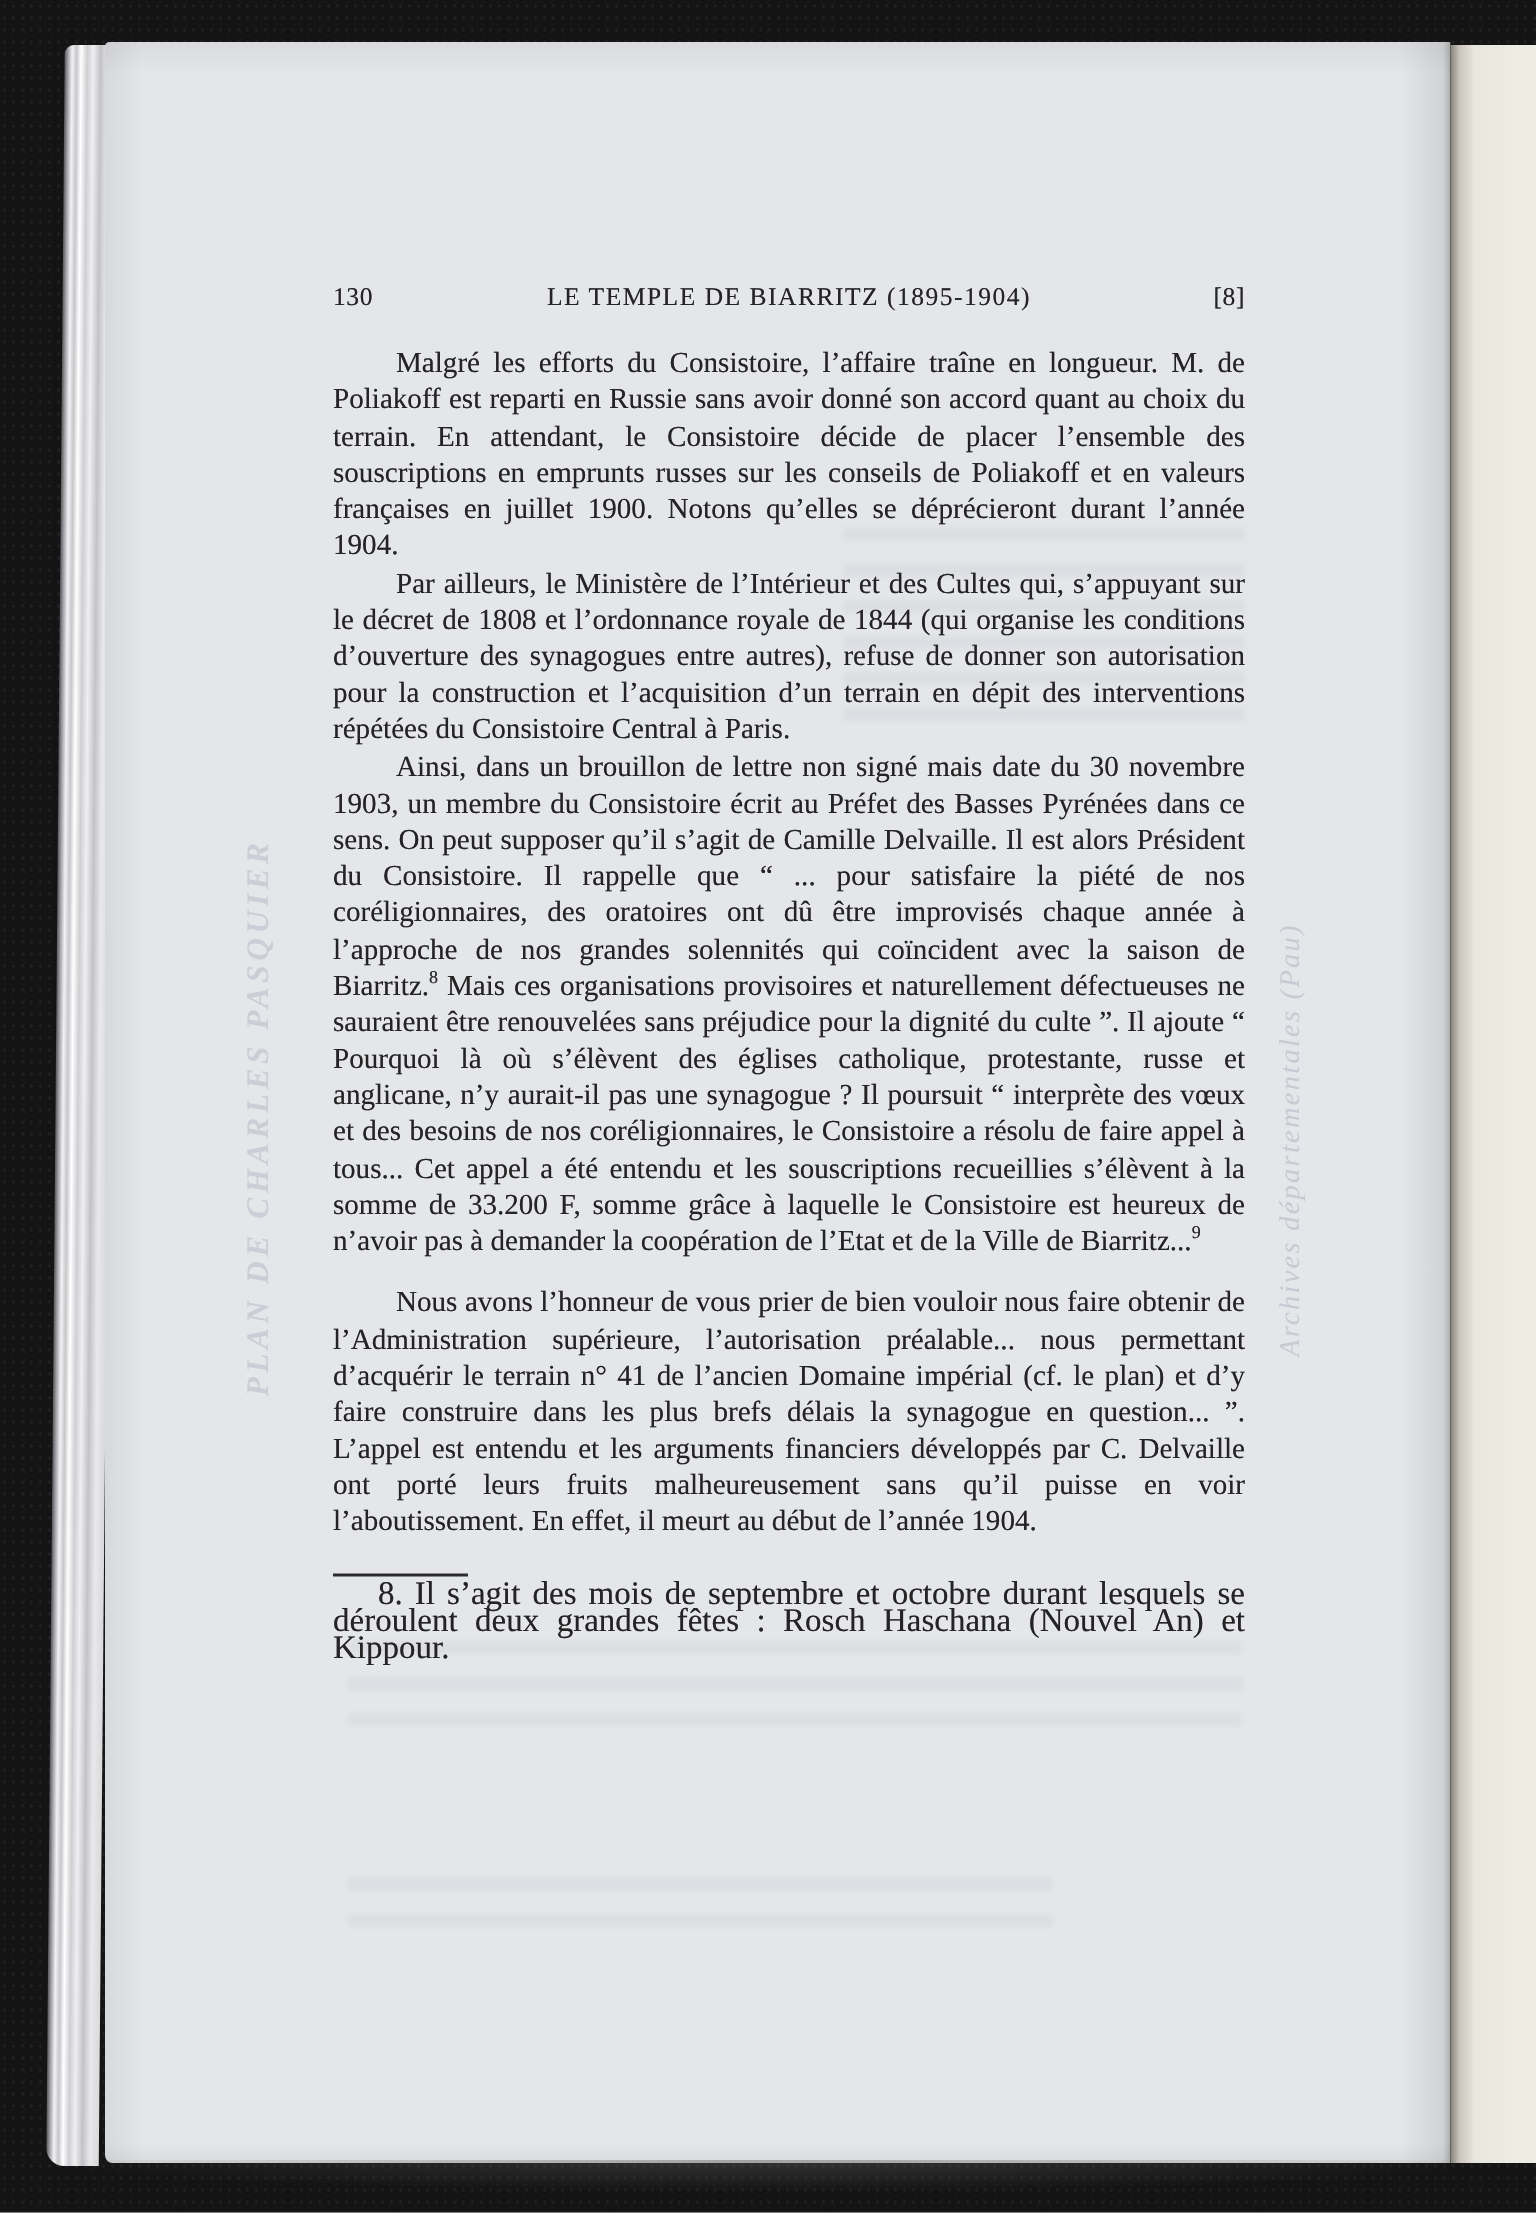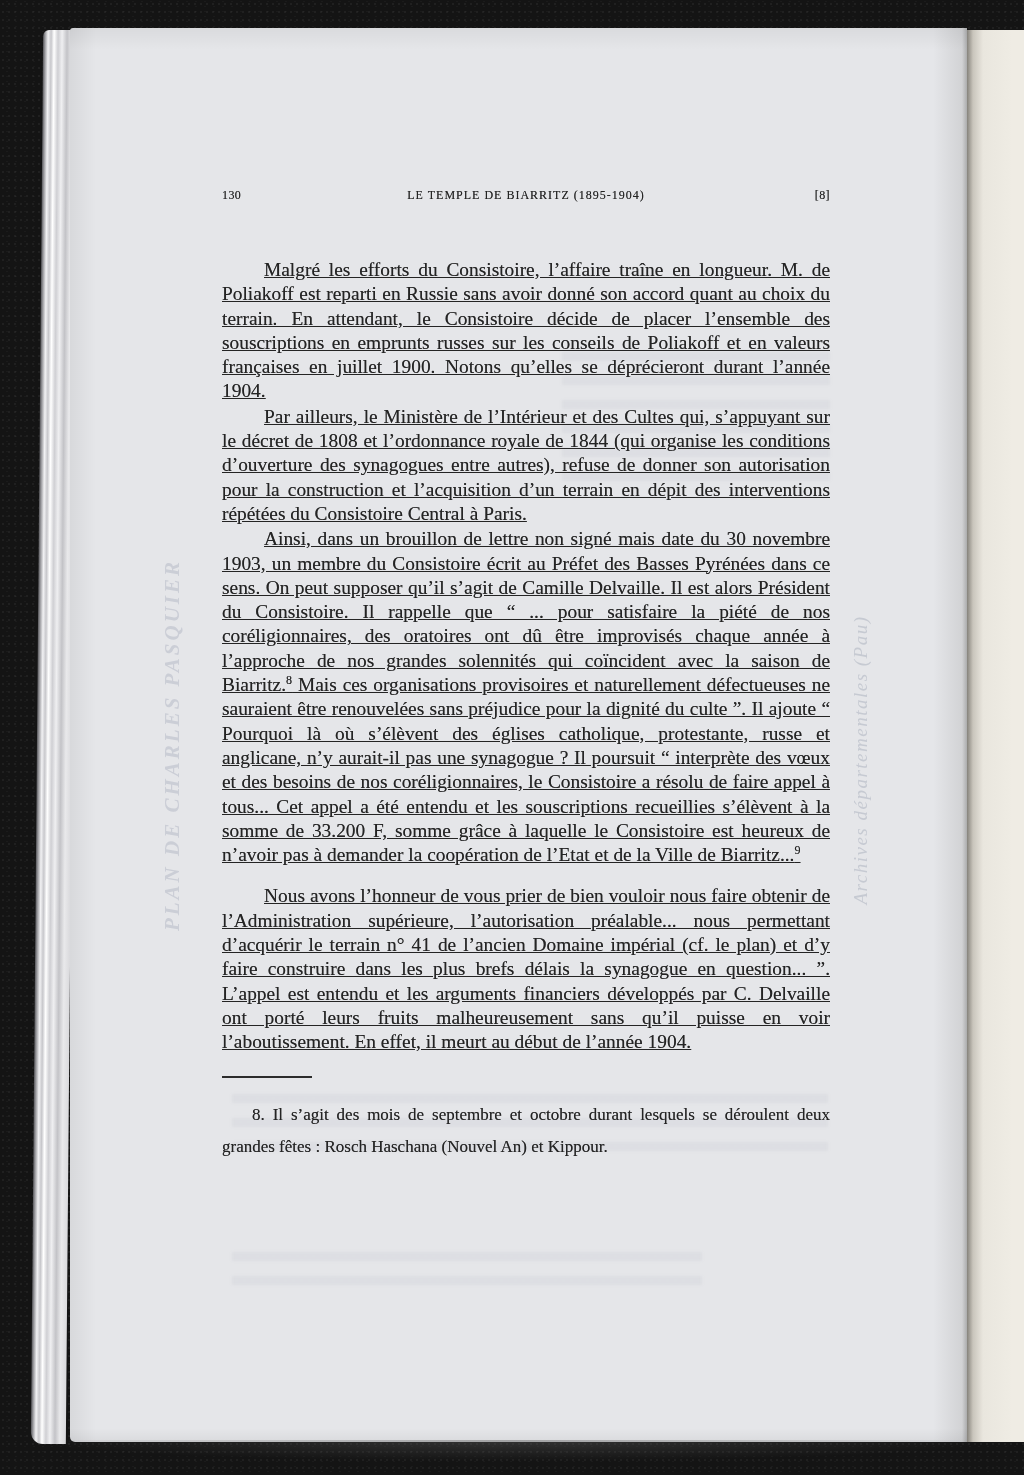--- a/index.html
+++ b/index.html
@@ -43,31 +43,31 @@
     background: linear-gradient(90deg, #86837c 0px, #c9c5bc 6px, #e9e6de 16px, #efece4 45px);
   }
   .bottom-shade {
     position:absolute; left:55px; top:1440px; width:915px; height:20px;
     background: radial-gradient(ellipse at 50% 0%, rgba(90,90,90,0.45), rgba(0,0,0,0) 75%);
   }
   .content {
     position:absolute; left:222px; top:188px; width:608px; color:#242424;
     text-shadow: 0 0 0.4px rgba(30,30,30,0.55);
   }
-  .page-header { position:relative; font-size:12px; letter-spacing:0.4px; height:22px; }
+  .page-header { position:relative; font-size:17px; letter-spacing:0.4px; height:22px; }
   .page-header .pn  { position:absolute; left:0;  top:0; }
   .page-header .ttl { display:block; text-align:center; letter-spacing:1px; }
   .page-header .br  { position:absolute; right:0; top:0; }
-  .bodytext { margin-top:48px; font-size:19.4px; line-height:24.3px; text-align:justify;text-decoration:underline; }
+  .bodytext { margin-top:21px; font-size:19.4px; line-height:24.3px; text-align:justify; }
   .bodytext p { margin:0; text-indent:42px; }
   .bodytext p + p { margin-top:1px; }
   .bodytext p.gap-before { margin-top:17px; }
   sup.fn { font-size:12px; line-height:0; vertical-align:super; }
   .footnote-rule { margin-top:21px; width:90px; height:0; border-top:2px solid #2c2c2c; }
-  .footnotes { margin-top:21px; font-size:17px; line-height:32px; text-align:justify; }
+  .footnotes { margin-top:2px; font-size:22px; line-height:18px; text-align:justify; }
   .footnotes p { margin:0; text-indent:30px; }
   .footnotes p + p { margin-top:4px; }
   
   .margin-caption {
     position:absolute; white-space:nowrap; font-style:italic;
     transform: translate(-50%,-50%) rotate(-90deg);
   }
   .margin-caption.left {
     left:172px; top:745px; font-size:21px; letter-spacing:3px;
     color:rgba(100,112,140,0.20); font-weight:bold;

